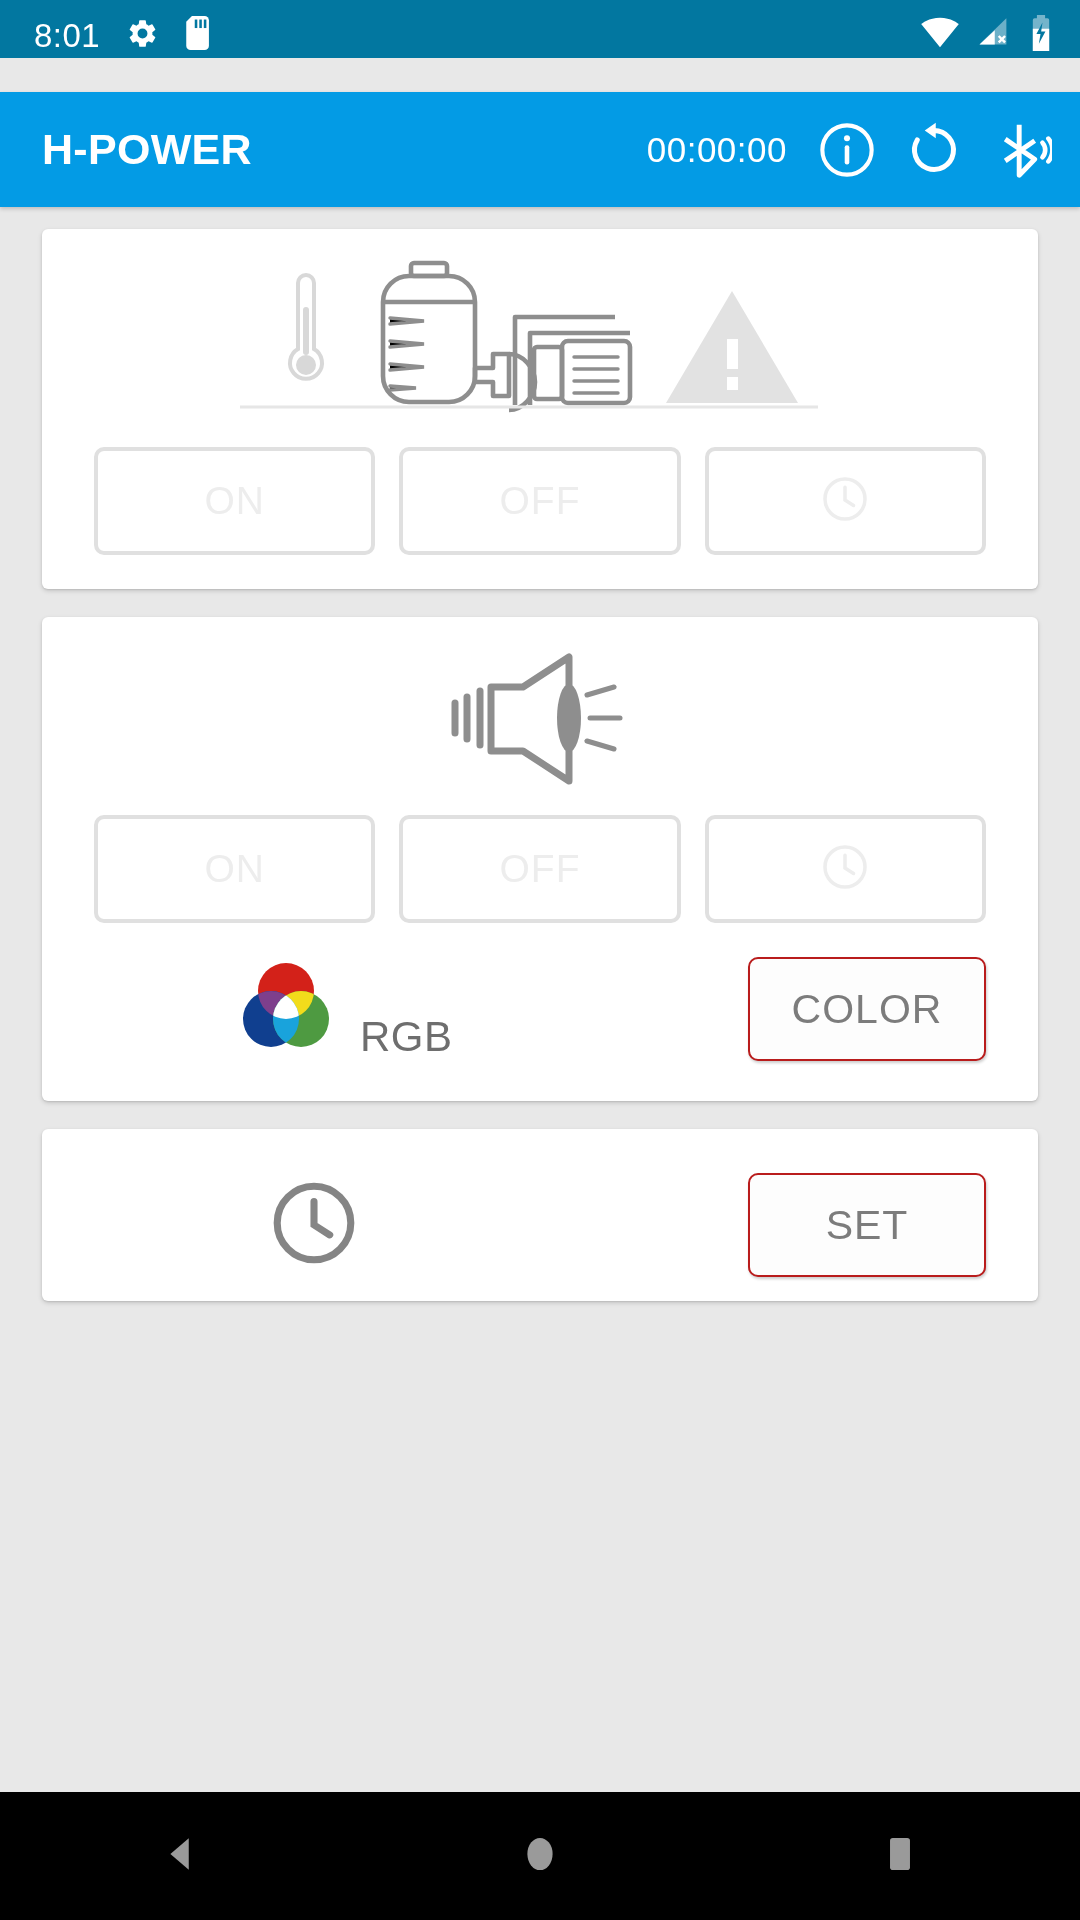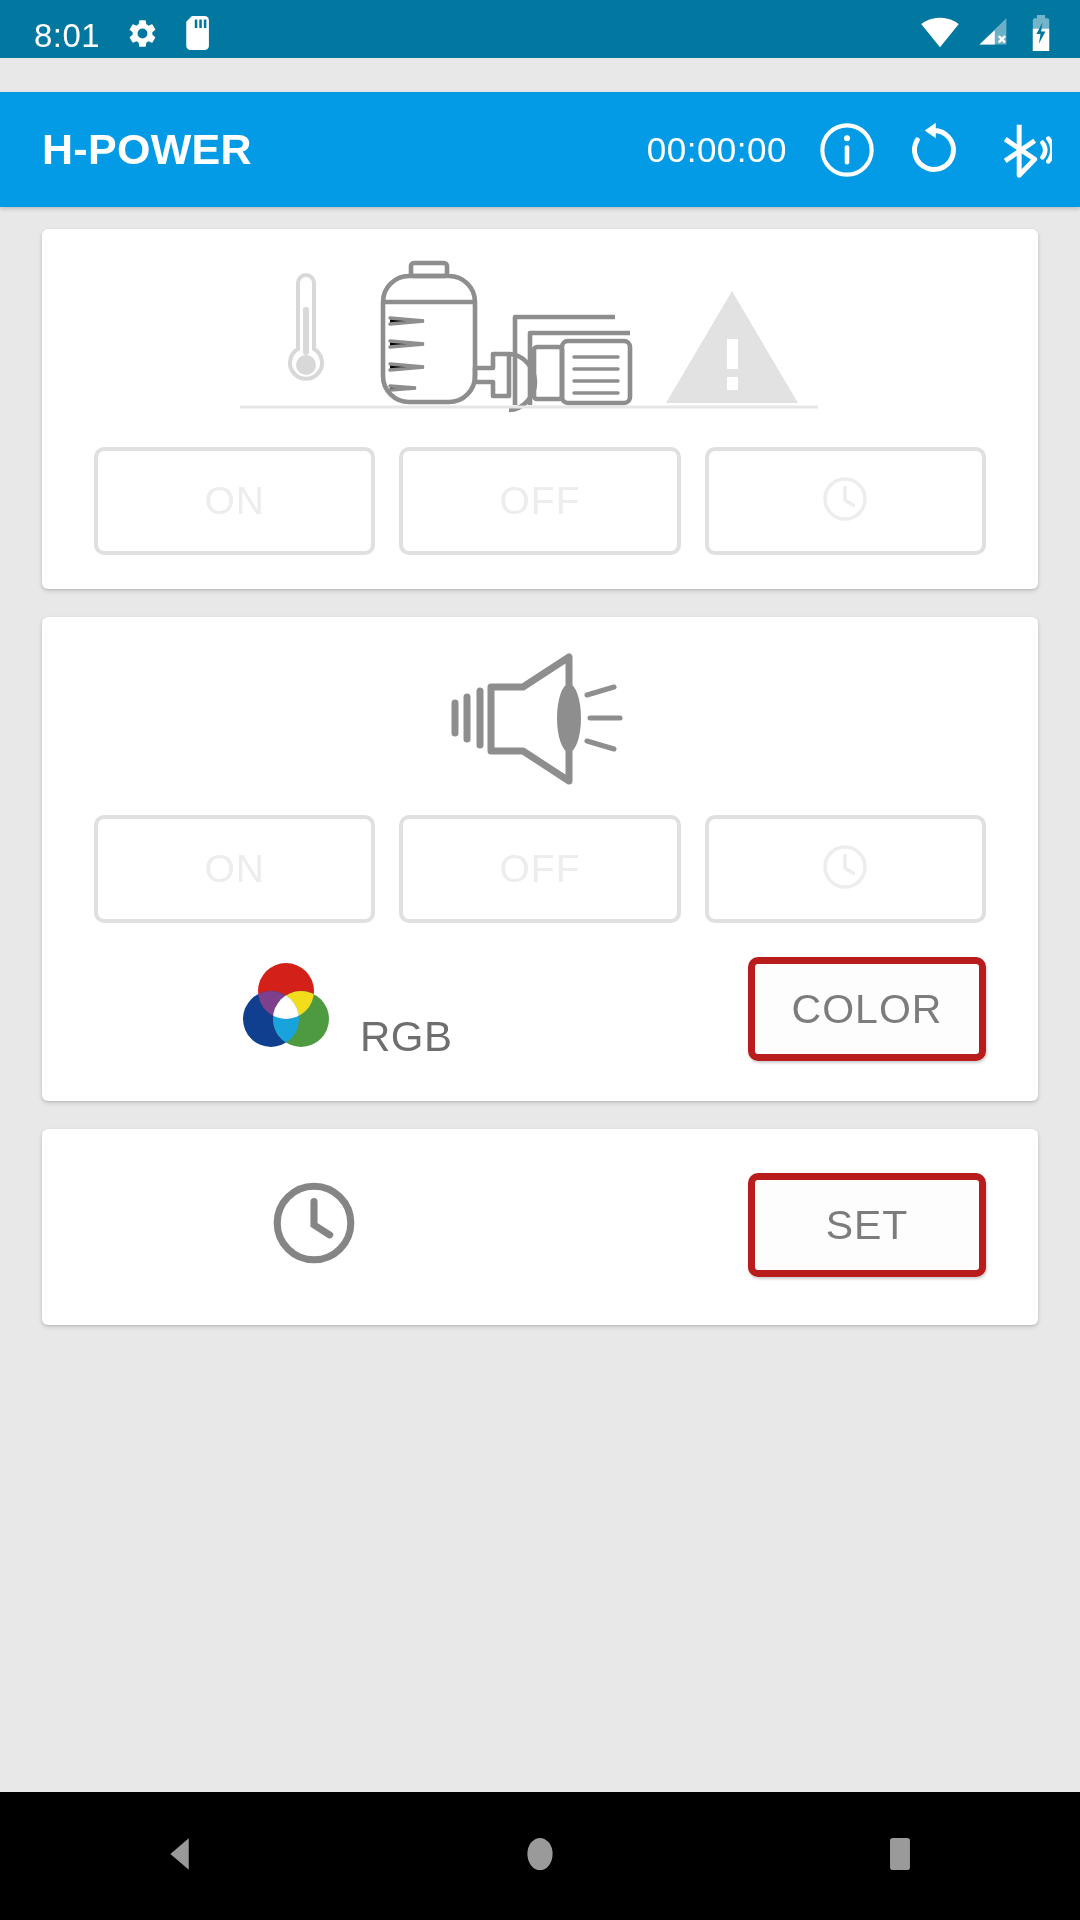--- a/index.html
+++ b/index.html
@@ -149,40 +149,40 @@
   .rgb-label {
     color: #6E6E6E;
     font-size: 42px;
     margin-left: 24px;
     letter-spacing: 0.5px;
   }
   .action-btn {
     margin-left: auto;
     width: 238px;
     height: 104px;
-    border: 7px solid #b91c1c;
+    border: 2px solid #b91c1c;
     border-radius: 10px;
     background: #FDFDFD;
     display: flex;
     align-items: center;
     justify-content: center;
     cursor: pointer;
     box-shadow: 1px 2px 3px rgba(0,0,0,0.20);
   }
   .action-btn-label {
     color: #7C7C7C;
     font-size: 41px;
     letter-spacing: 1px;
   }
 
   
   .clock-row {
     display: flex;
     align-items: center;
-    padding: 44px 52px 48px 52px;
+    padding: 44px 52px 24px 52px;
   }
   .clock-icon-wrap {
     margin-left: 174px;
     flex: 0 0 auto;
   }
 
   
   #nav-bar {
     height: 128px;
     background: #000000;

